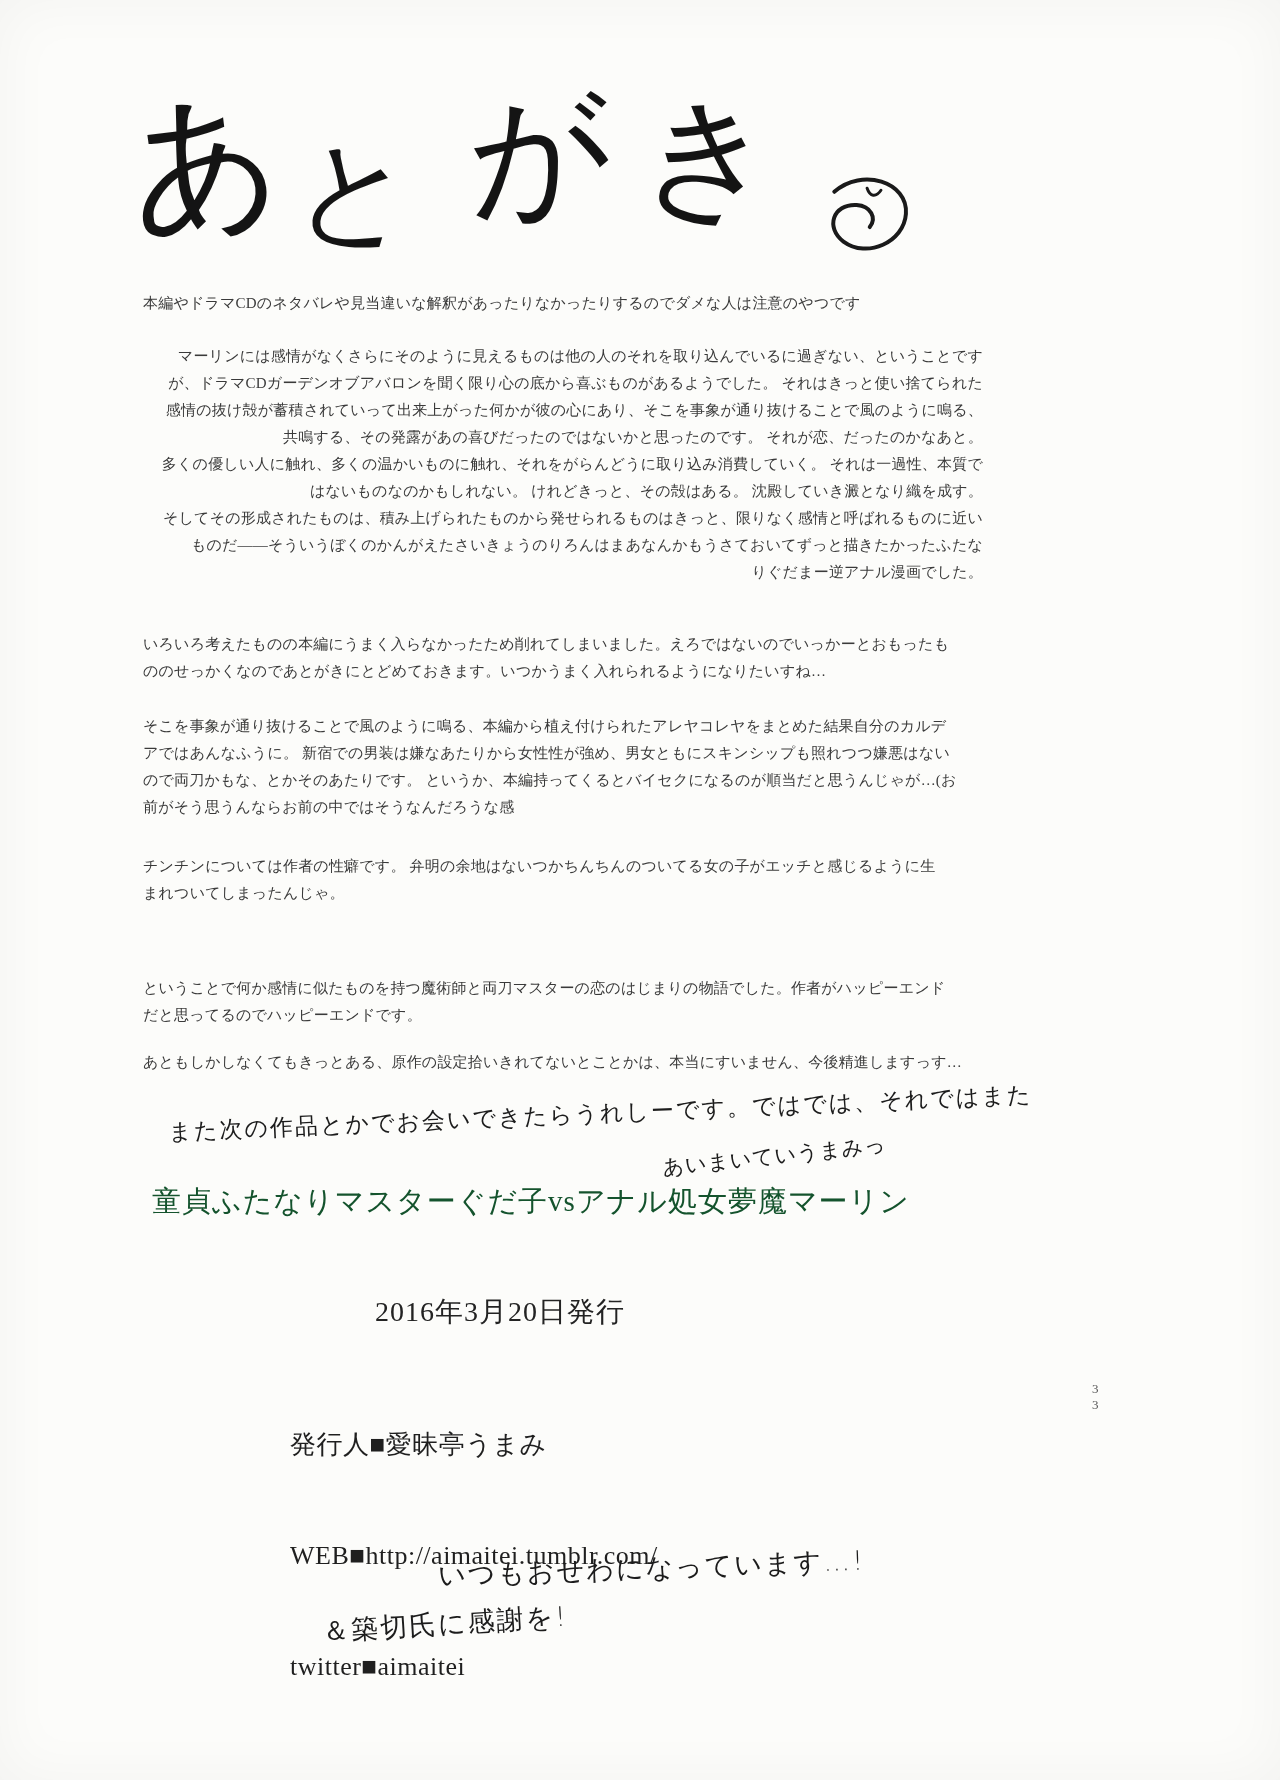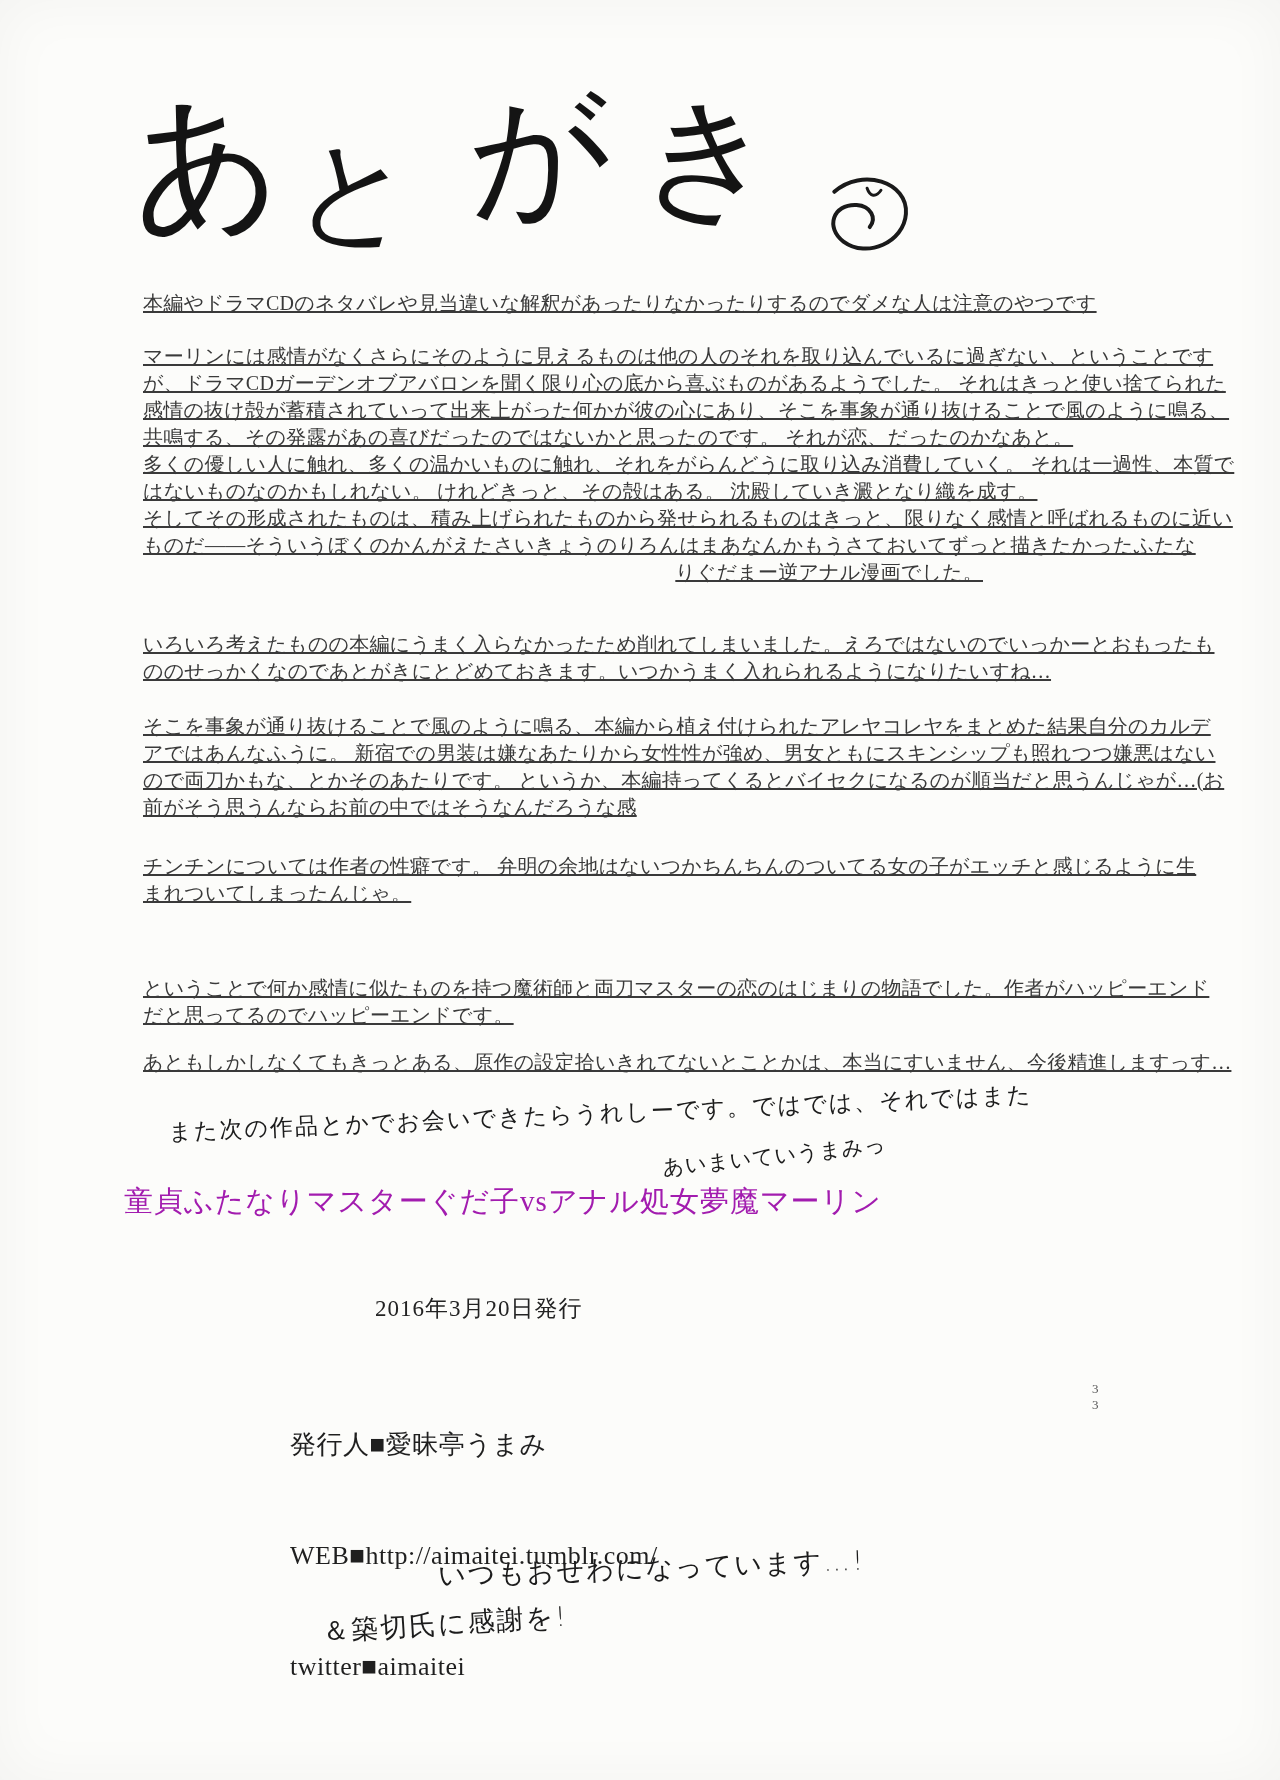--- a/index.html
+++ b/index.html
@@ -23,46 +23,45 @@
   }
   .hw-title span { display:inline-block; }
   .tc1 { font-size:148px; transform:rotate(-7deg); }
   .tc2 { font-size:116px; margin-left:16px; transform:translateY(46px) rotate(5deg); }
   .tc3 { font-size:140px; margin-left:54px; transform:translateY(-4px) rotate(-4deg); }
   .tc4 { font-size:132px; margin-left:30px; transform:translateY(2px) rotate(3deg); }
   .doodle { margin-left:26px; transform:translateY(78px) rotate(8deg); }
   
   .body-col {
     position:absolute; left:143px; top:290px; width:840px;
-    font-size:20px; line-height:27px; color:#3a3a3a;
+    font-size:15px; line-height:27px; color:#3a3a3a;
     letter-spacing:0.2px;
-    text-decoration:underline;
   }
   .para { white-space:pre; }
   .p1{margin-top:26px;text-align:right;} .p2{margin-top:45px;} .p3{margin-top:28px;}
   .p4{margin-top:32px;} .p5{margin-top:68px;} .p6{margin-top:20px;}
   
   .hw {
     position:absolute;
     font-family:"DejaVu Sans","Liberation Sans",sans-serif;
     font-weight:300; color:#1c1c1c; white-space:nowrap;
   }
   .hw-farewell { left:168px; top:1098px; font-size:23px; letter-spacing:2px; transform:rotate(-2.5deg); }
   .hw-signature { left:662px; top:1142px; font-size:21px; letter-spacing:1px; transform:rotate(-6deg); }
   .hw-thanks1 { left:438px; top:1550px; font-size:27px; letter-spacing:2px; transform:rotate(-2deg); }
   .hw-thanks2 { left:322px; top:1606px; font-size:27px; letter-spacing:2px; transform:rotate(-3.5deg); }
   
   .book-title {
-    position:absolute; left:124px; top:1182px;
-    font-size:29px; font-weight:500; color:#a21caf; letter-spacing:1px;
+    position:absolute; left:152px; top:1182px;
+    font-size:29px; font-weight:500; color:#14532d; letter-spacing:1px;
     white-space:nowrap;
   }
   .pub-date {
     position:absolute; left:375px; top:1293px;
-    font-size:23px; color:#232323; letter-spacing:1px;
+    font-size:28px; color:#232323; letter-spacing:1px;
   }
   .colophon {
     position:absolute; left:290px; top:1352px;
     font-size:26px; line-height:37px; color:#1f1f1f;
     white-space:pre; letter-spacing:0.5px;
   }
   
   .page-num {
     position:absolute; left:1092px; top:1381px;
     font-size:13px; line-height:16px; color:#555;

